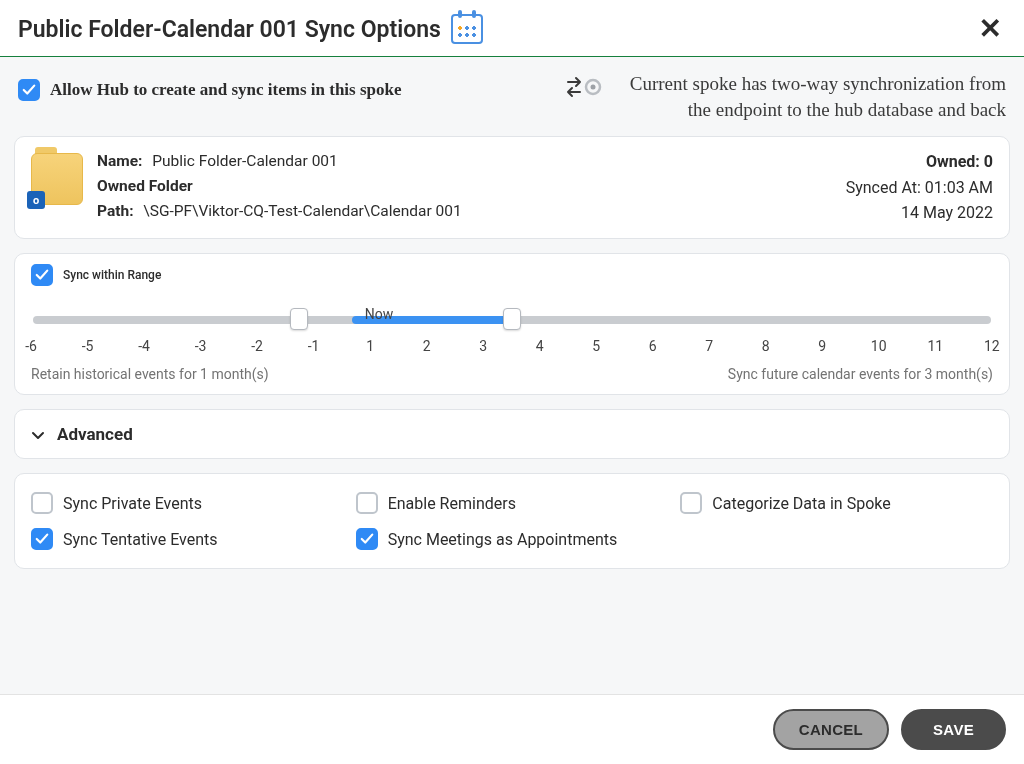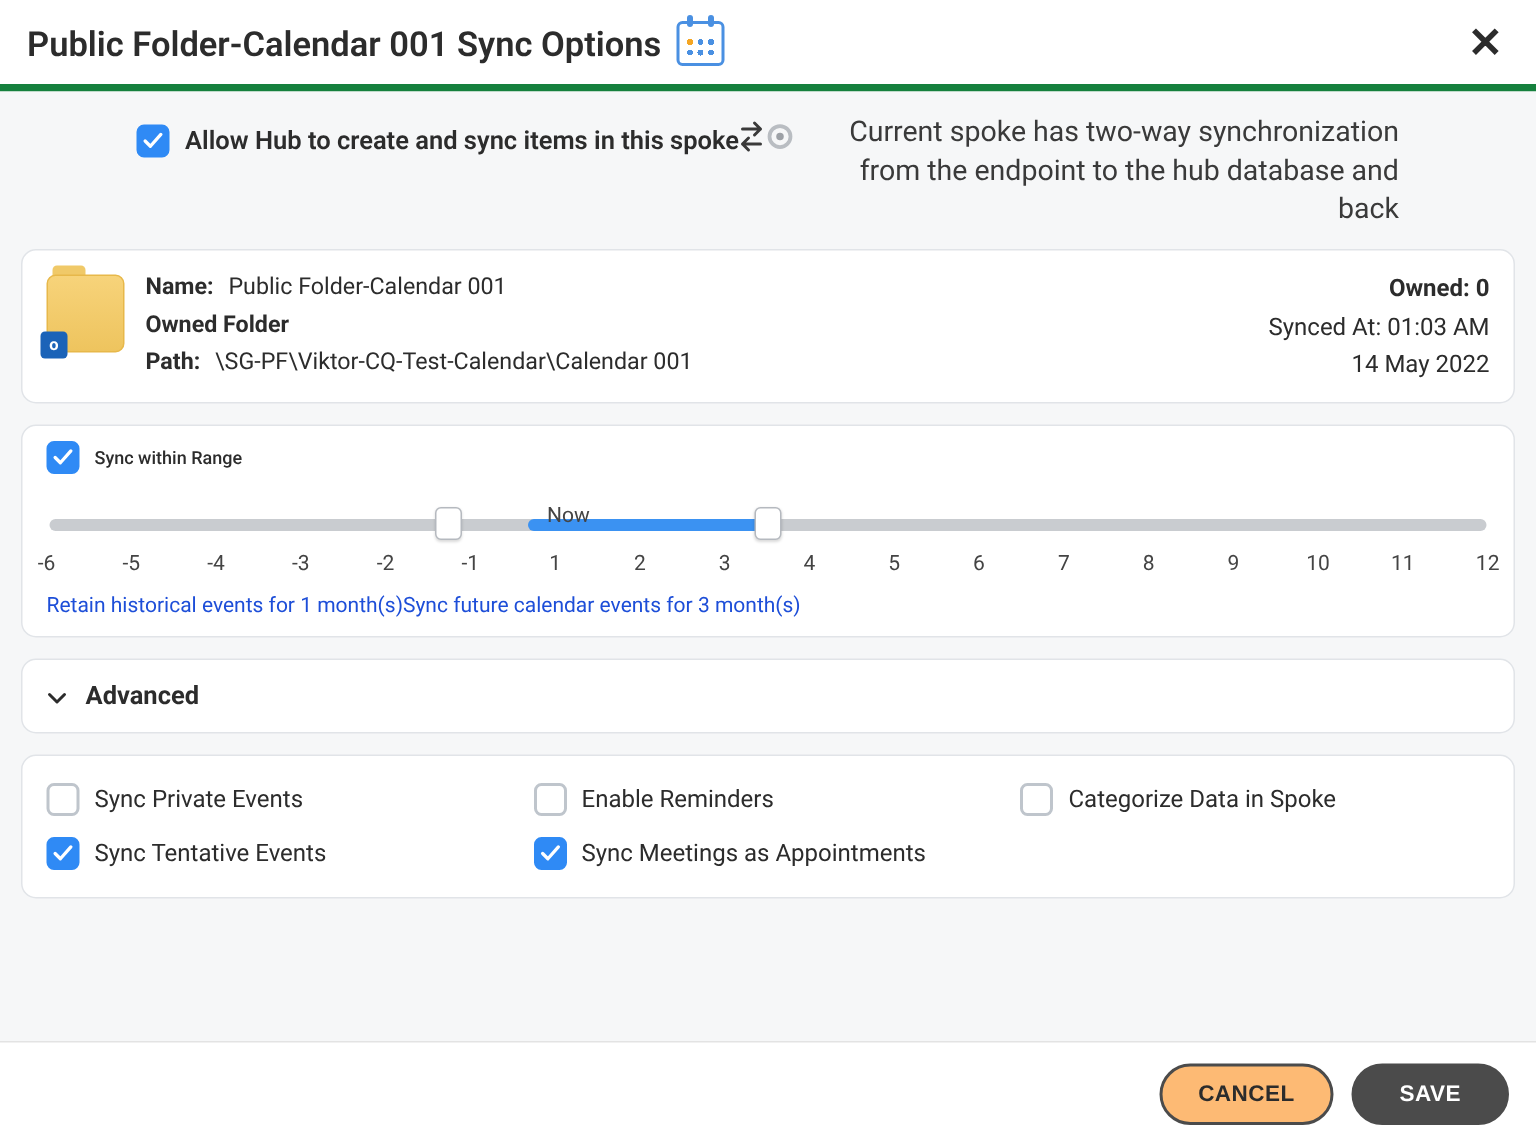--- a/index.html
+++ b/index.html
@@ -15,21 +15,21 @@
     width: 100%;
     height: 100%;
     display: flex;
     flex-direction: column;
   }
   .dialog-header {
     display: flex;
     align-items: center;
     justify-content: space-between;
     padding: 14px 18px 12px 18px;
-    border-bottom: 5px solid #15803d;
+    border-bottom: 1px solid #15803d;
   }
   .dialog-title-wrap {
     display: flex;
     align-items: center;
     gap: 10px;
   }
   .dialog-title {
     font-size: 23px;
     font-weight: 600;
     color: #2c2c2c;
@@ -71,23 +71,24 @@
     padding: 0 4px;
   }
   .dialog-body {
     flex: 1;
     background: #f6f7f8;
     padding: 14px;
     overflow: auto;
   }
   .sync-meta {
     display: flex;
-    justify-content: center;
+    justify-content: space-between;
     align-items: flex-start;
     padding: 0 4px 14px 4px;
+    font-family: Liberation Serif, serif;
   }
   .allow-wrap {
     display: flex;
     align-items: center;
     gap: 10px;
     padding-top: 8px;
   }
   .chk {
     width: 22px; height: 22px;
     border: 2px solid #bfc5cc;
@@ -210,22 +211,22 @@
     transform: translateX(-50%);
     font-size: 14px; color: #444;
   }
   .slider-ticks {
     display: flex; justify-content: space-between;
     margin-top: 10px; padding: 0 0;
   }
   .tick { font-size: 14px; color: #444; width: 1px; position: relative; }
   .tick span { position: absolute; transform: translateX(-50%); white-space: nowrap; }
   .range-notes {
-    display: flex; 
-    font-size: 14px; color: #1d4ed8;
+    display: flex; justify-content: space-between;
+    font-size: 14px; color: #737373;
     margin-top: 28px;
   }
   .options-card {
     display: grid;
     grid-template-columns: 1fr 1fr 1fr;
     row-gap: 14px;
     column-gap: 12px;
     padding: 18px 16px;
   }
   .opt {
@@ -247,21 +248,21 @@
     justify-content: flex-end;
     gap: 12px;
     background: #fff;
   }
   .btn {
     font-size: 15px;
     font-weight: 700;
     padding: 10px 24px;
     border-radius: 22px;
     border: 2px solid #4b4b4b;
-    background: #fdba74;
+    background: #a3a3a3;
     color: #2c2c2c;
     cursor: pointer;
     letter-spacing: 0.02em;
   }
   .btn.primary {
     background: #4b4b4b;
     color: #fff;
     border-color: #4b4b4b;
     padding: 10px 30px;
   }

